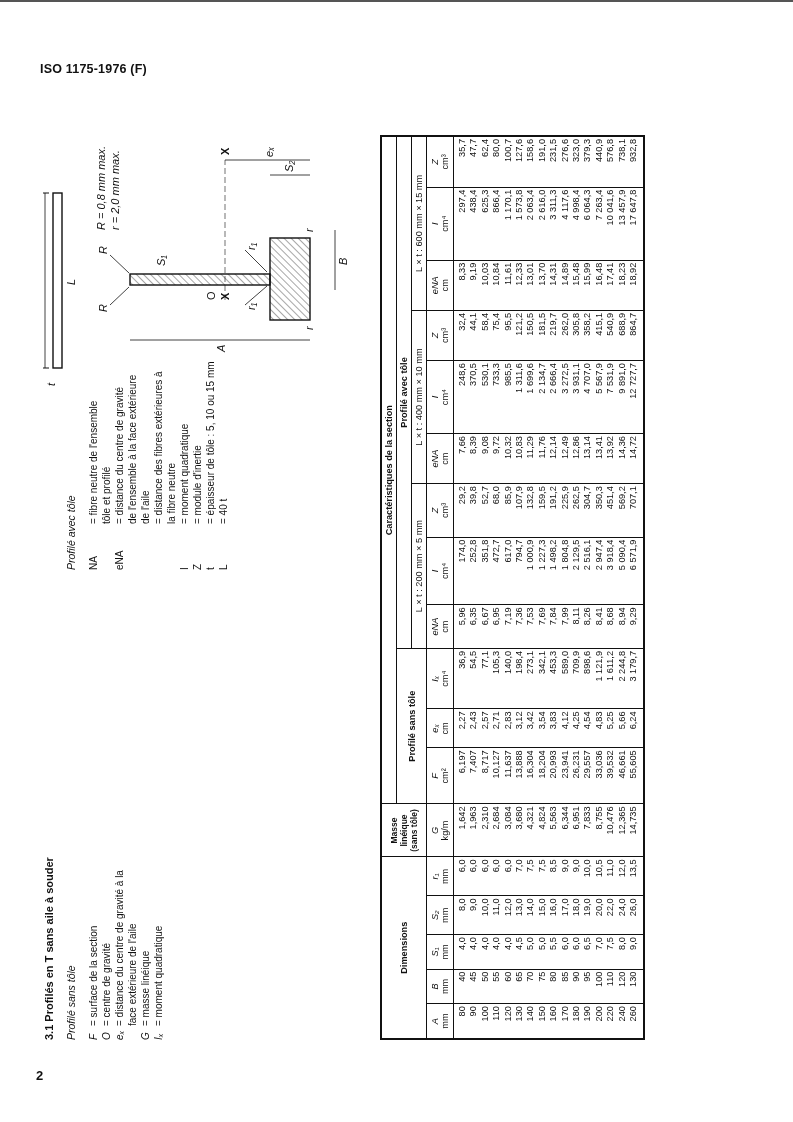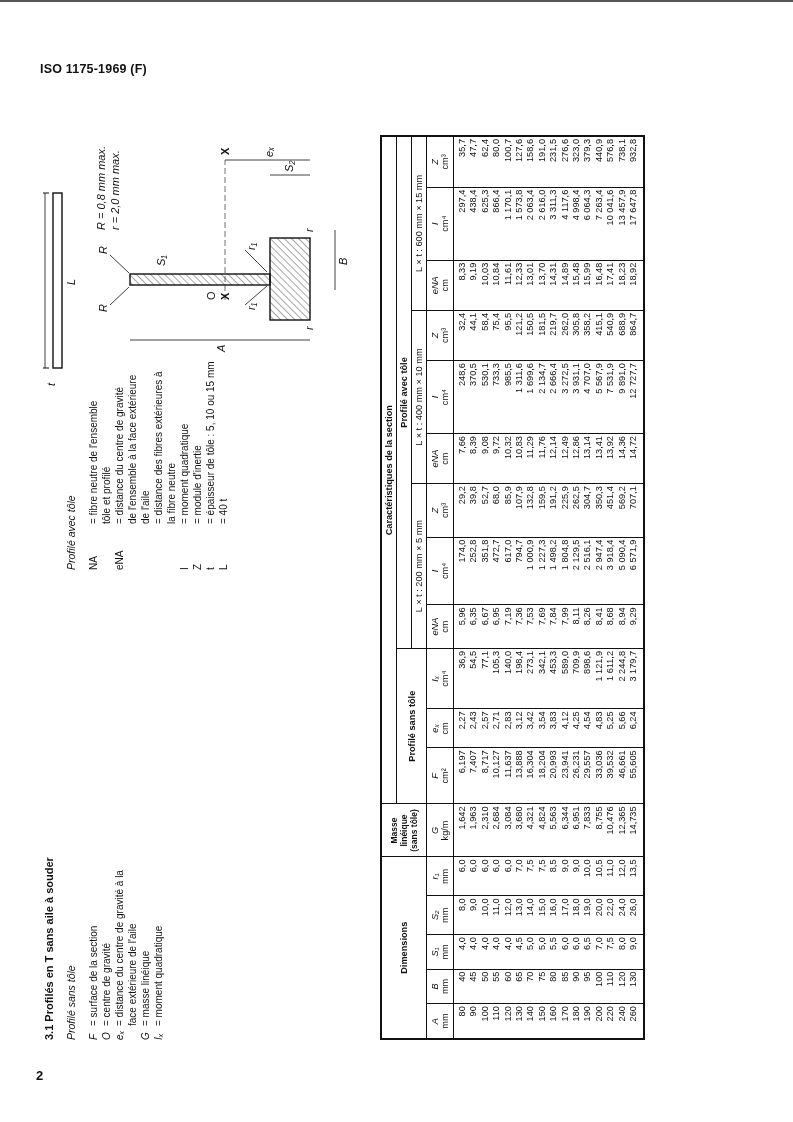--- a/index.html
+++ b/index.html
@@ -35,21 +35,21 @@
   .outer { border:2px solid #111; }
 
   
   .drw { position:absolute; left:640px; top:0; width:270px; height:330px; }
   .mark { position:absolute; font-size:11px; color:#111; }
 </style>
 </head>
 <body>
 
 <div class="topline"></div>
-<div class="doc-ref">ISO 1175-1969 (F)</div>
+<div class="doc-ref">ISO 1175-1976 (F)</div>
 <div class="page-num">2</div>
 
 <div class="rot">
 
   <div class="sec-title">3.1  Profilés en T sans aile à souder</div>
 
   <div class="sub-l">Profilé sans tôle</div>
   <div class="defs-l" id="defsL">
       <div class="row">
         <span class="sym">F</span>

